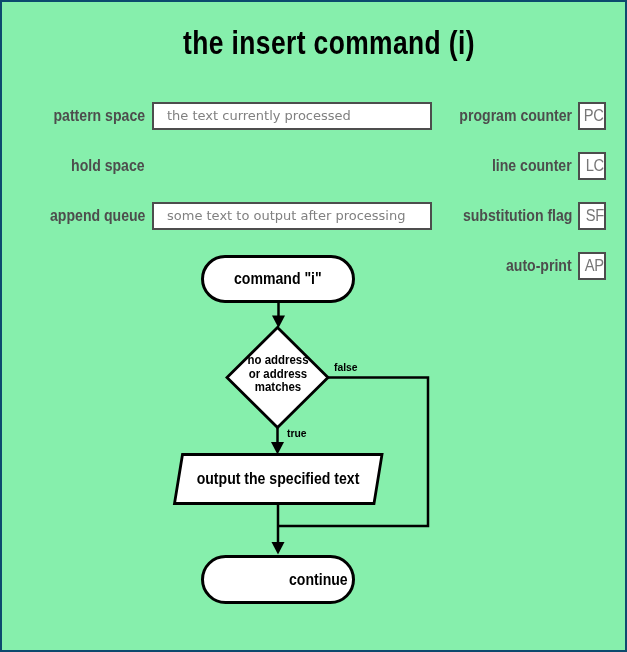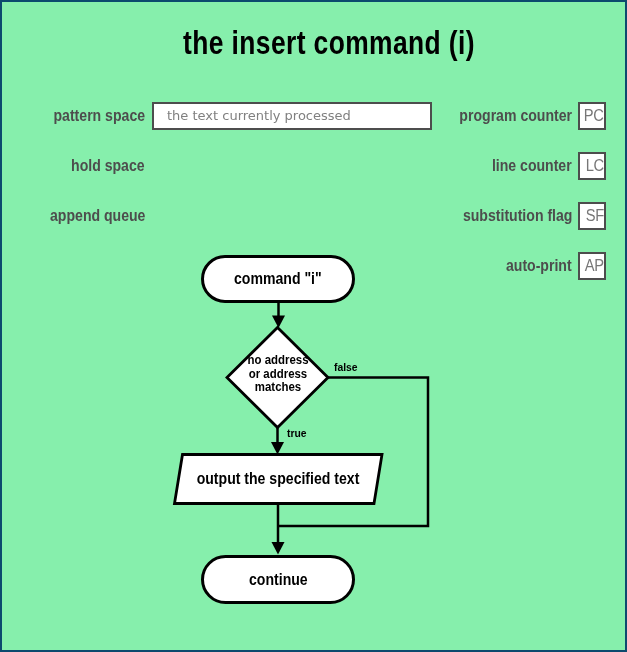--- a/index.html
+++ b/index.html
@@ -107,21 +107,21 @@
     width: 154px;
     box-sizing: border-box;
     border: 3px solid #000;
     border-radius: 25px;
     background: #fff;
     display: flex;
     align-items: center;
     justify-content: center;
   }
   .stadium-start { top: 253px; height: 48px; }
-  .stadium-end   { top: 553px; height: 49px; }
+  .stadium-end   { top: 553px; height: 49px; justify-content: flex-end; }
   .node-text {
     font-size: 16px;
     font-weight: bold;
     color: #000;
     white-space: nowrap;
     transform: scaleX(0.88);
     transform-origin: center;
   }
   .diamond-text {
     position: absolute;
@@ -173,20 +173,23 @@
     <span class="field-label">pattern space</span>
     <div class="field-box">
       <span class="field-value">the text currently processed</span>
     </div>
   </div>
   <div class="lrow lrow-1">
     <span class="field-label">hold space</span>
   </div>
   <div class="lrow lrow-2">
     <span class="field-label">append queue</span>
+    <div class="field-box">
+      <span class="field-value">some text to output after processing</span>
+    </div>
   </div>
 
   <div class="rrow rrow-0">
     <span class="reg-label">program counter</span>
     <div class="reg-box">
       <span class="reg-abbr">PC</span>
     </div>
   </div>
   <div class="rrow rrow-1">
     <span class="reg-label">line counter</span>

